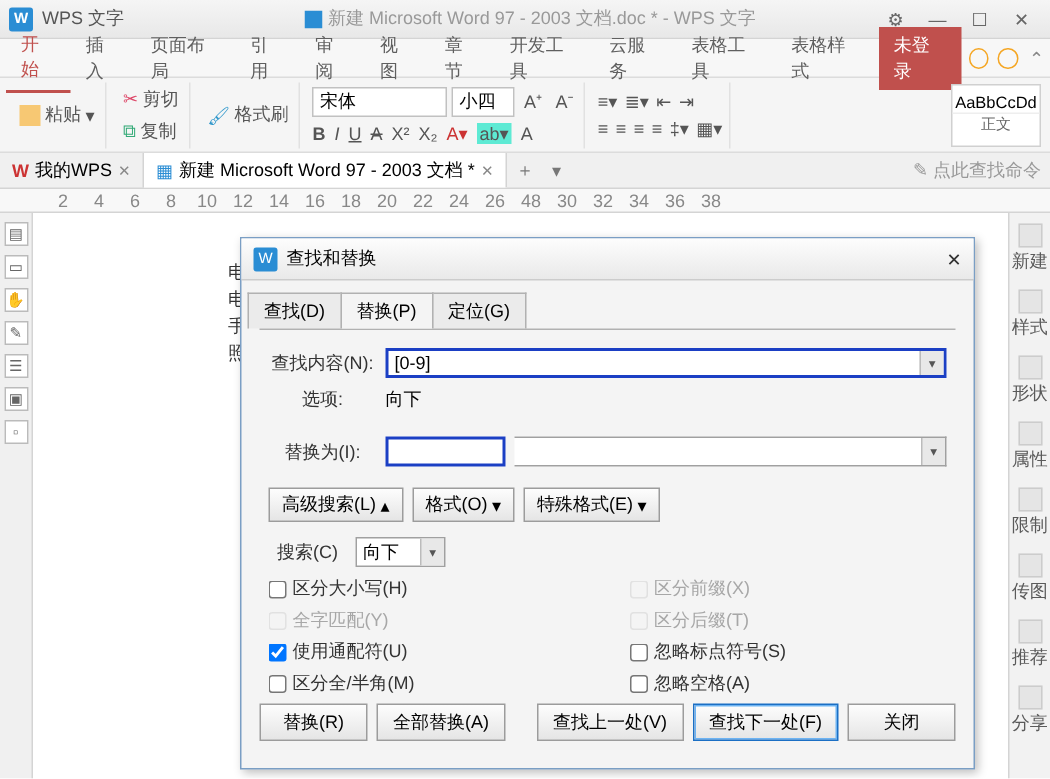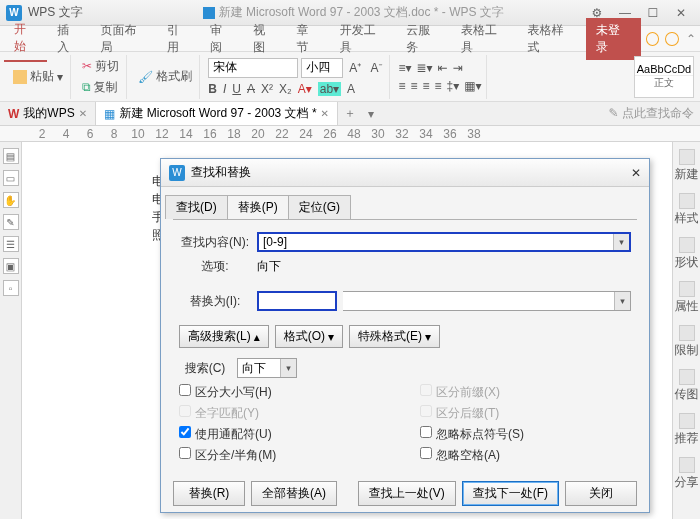--- a/index.html
+++ b/index.html
@@ -50,25 +50,25 @@
 .dlg-tab.active{background:#f4f4f4;position:relative;z-index:2}
 .dlg-body{border-top:1px solid #b1b1b1;margin:0 12px;padding:12px 6px 6px;height:265px;position:relative}
 .form-row{display:flex;align-items:center;margin-bottom:6px;gap:6px}
 .form-row label{width:72px;text-align:center;color:#333}
 .combo{flex:1;border:1px solid #a0a0a0;background:#fff;height:20px;display:flex;align-items:center;padding:0 4px;position:relative}
 .combo .arrow{position:absolute;right:0;top:0;width:16px;height:100%;background:#e8e8e8;border-left:1px solid #bbb;display:flex;align-items:center;justify-content:center;font-size:9px;color:#555}
 .hl{border:2px solid #1b3fc4!important}
 .btns-row{display:flex;gap:6px;margin:14px 0 10px}
 .dlg-btn{border:1px solid #9c9c9c;background:linear-gradient(#fdfdfd,#e5e5e5);padding:2px 8px;display:flex;align-items:center;gap:3px}
 .chk-grid{display:grid;grid-template-columns:1fr 1fr;gap:4px 30px;margin-top:6px}
-.chk{display:flex;align-items:flex-start;gap:4px;color:#333}
+.chk{display:flex;align-items:center;gap:4px;color:#333}
 .chk.dis{color:#a7a7a7}
 .chk input{width:12px;height:12px}
 .chk.dis input{opacity:.5}
-.dlg-footer{position:absolute;left:0;right:0;bottom:6px;display:flex;gap:6px;padding:0 12px}
+.dlg-footer{position:absolute;left:0;right:0;bottom:18px;display:flex;gap:6px;padding:0 12px}
 .dlg-footer .spacer{flex:1}
 .btn{border:1px solid #9c9c9c;background:linear-gradient(#fdfdfd,#e5e5e5);padding:3px 10px;min-width:72px;text-align:center}
 .btn.primary{border:1px solid #1b6fc4;box-shadow:0 0 0 1px #6db3f2 inset}
 svg{display:block}
 </style>
 </head>
 <body>
 
 <div class="title-bar">
   <span class="app-icon">W</span>

